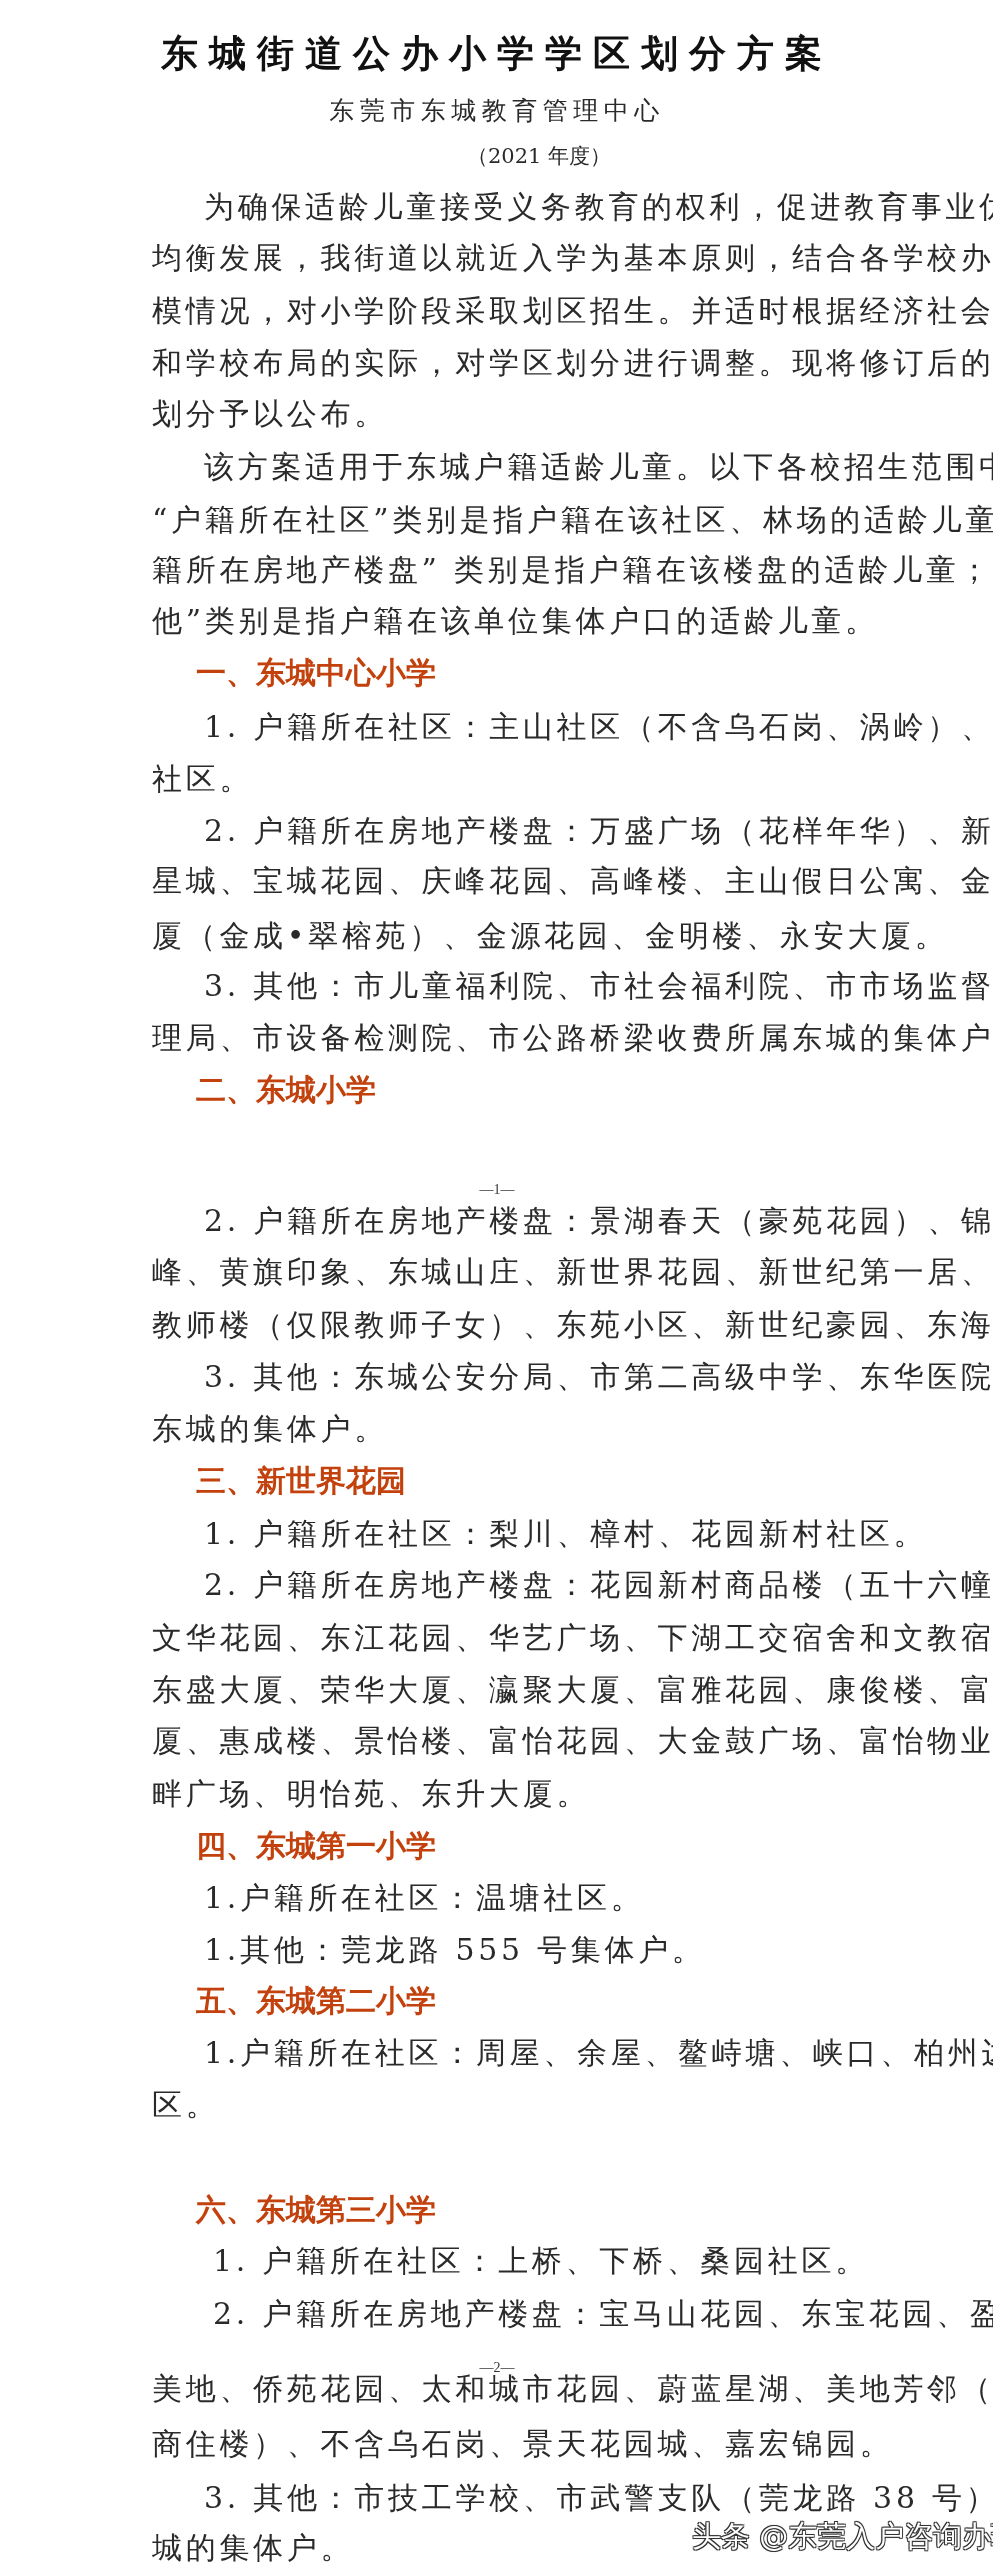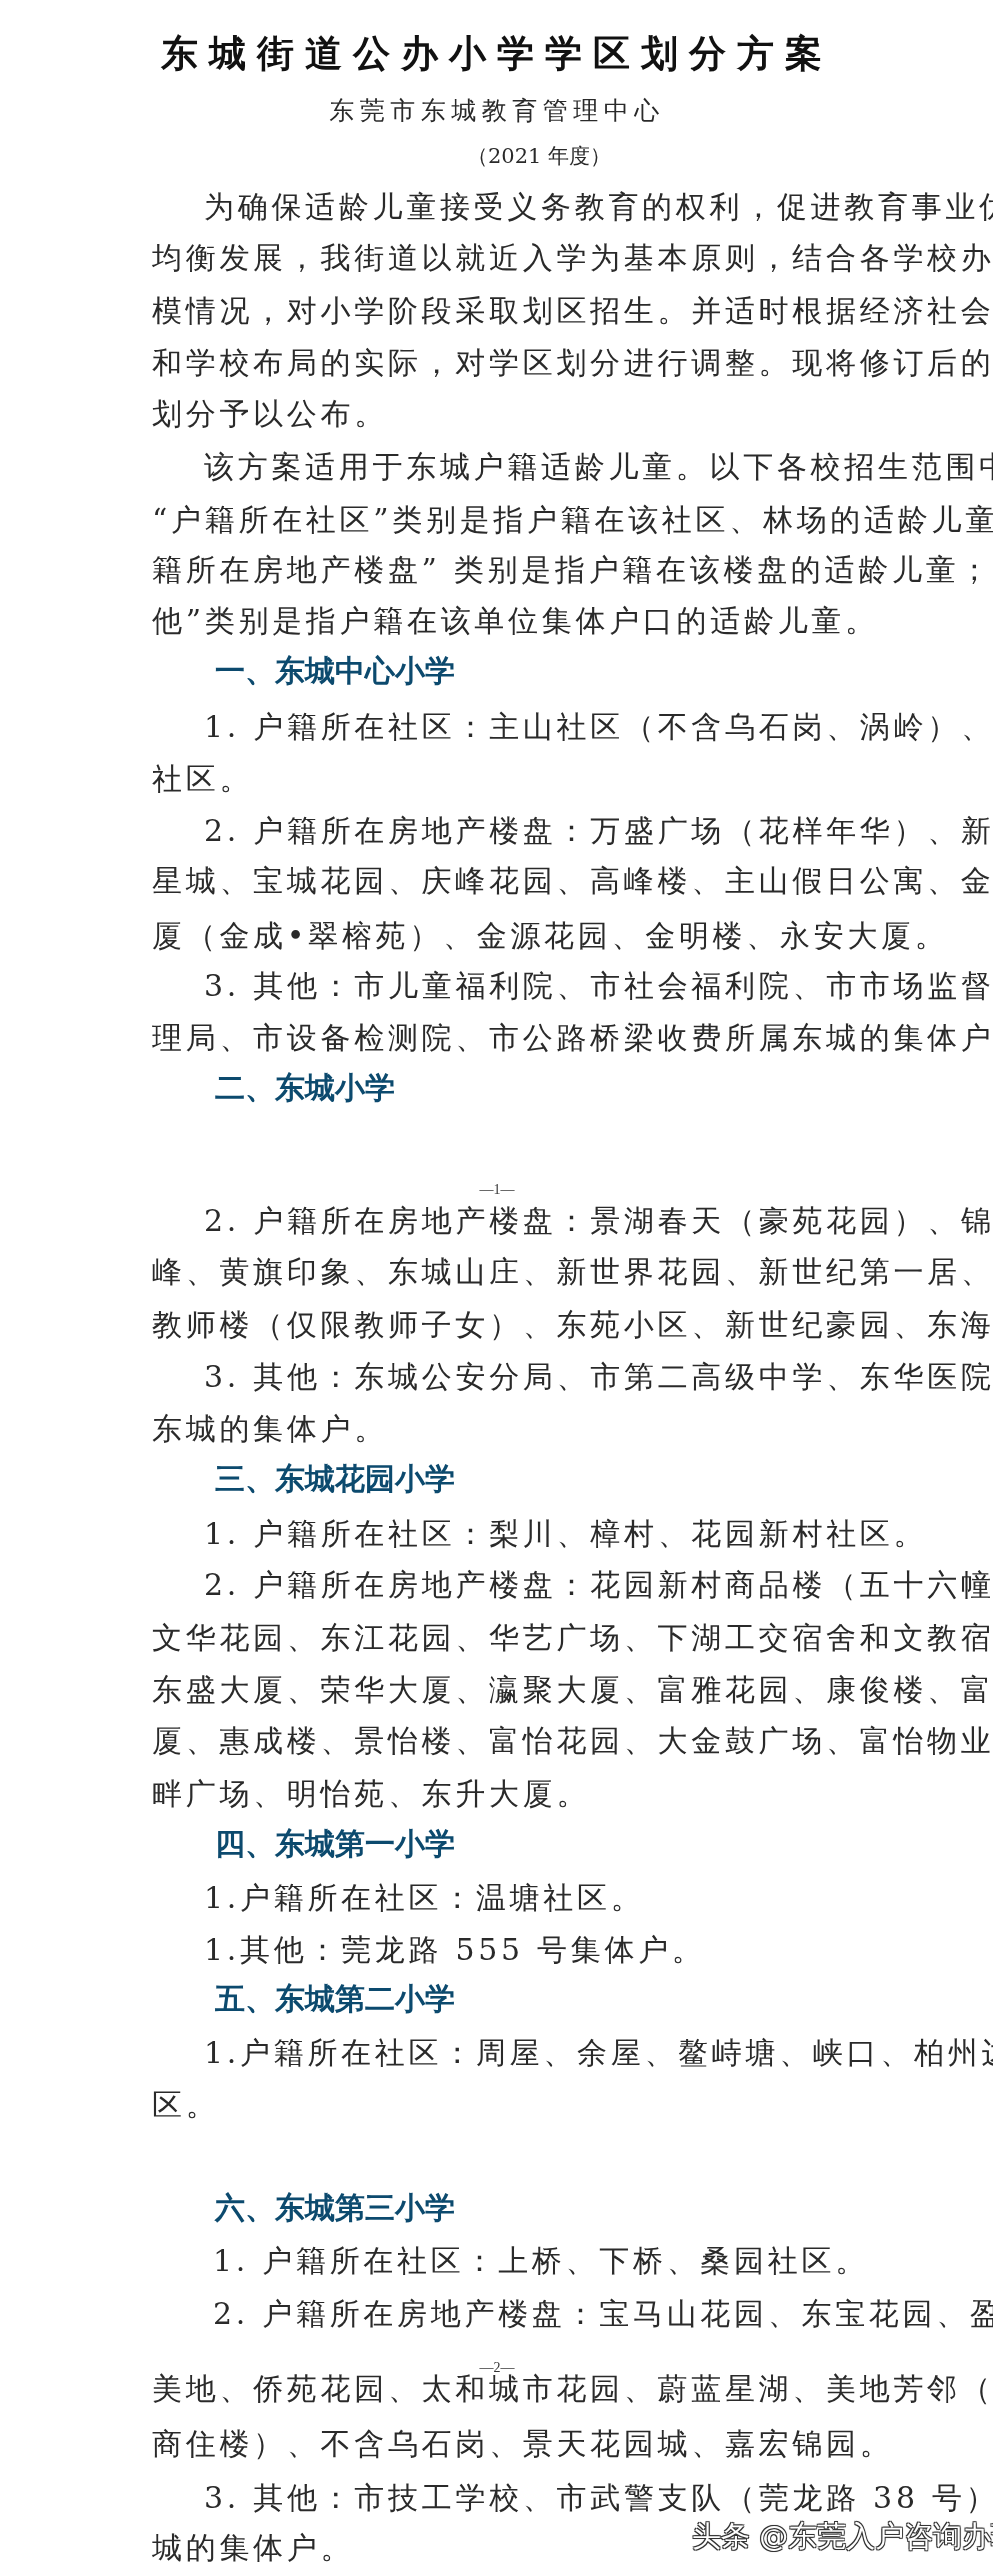--- a/index.html
+++ b/index.html
@@ -6,22 +6,22 @@
   body { width: 994px; height: 2576px; position: relative; overflow: hidden; }
   .page { position: absolute; left: 0; top: 0; width: 994px; height: 2560px; background: #fff; }
   .ln {
     position: absolute; left: 152px; width: 708px; height: 46px; line-height: 46px;
     font-family: "DejaVu Serif", "Liberation Serif", serif;
     font-size: 30px; color: #2a2a2a; white-space: nowrap; letter-spacing: 3.7px;
   }
   .ind { left: 204px; }
   .ind2 { left: 213px; }
   .hd {
-    font-family: Liberation Mono, monospace;
-    font-weight: bold; font-size: 30px; color: #0c4a6e; letter-spacing: 0px; left: 215px;
+    font-family: Liberation Sans, sans-serif;
+    font-weight: bold; font-size: 30px; color: #c2410c; letter-spacing: 0px; left: 196px;
   }
   .title {
     position: absolute; left: 0; width: 994px; top: 26px; height: 55px; line-height: 55px;
     text-align: center; font-family: "DejaVu Sans", "Liberation Sans", sans-serif;
     font-weight: bold; font-size: 37px; letter-spacing: 11px; color: #111;
   }
   .subtitle {
     position: absolute; left: 0; width: 994px; top: 92px; height: 37px; line-height: 37px;
     text-align: center; font-family: Liberation Sans, sans-serif;
     font-size: 25px; letter-spacing: 5.5px; color: #2a2a2a;
@@ -74,21 +74,21 @@
   <div class="ln hd" style="top:1067px">二、东城小学</div>
 
   <div class="pgnum" style="top:1181px">—1—</div>
 
   <div class="ln ind" style="top:1198px">2. 户籍所在房地产楼盘：景湖春天（豪苑花园）、锦绣旗</div>
   <div class="ln" style="top:1249px">峰、黄旗印象、东城山庄、新世界花园、新世纪第一居、东城</div>
   <div class="ln" style="top:1302px">教师楼（仅限教师子女）、东苑小区、新世纪豪园、东海阳光。</div>
   <div class="ln ind" style="top:1354px">3. 其他：东城公安分局、市第二高级中学、东华医院属</div>
   <div class="ln" style="top:1406px">东城的集体户。</div>
 
-  <div class="ln hd" style="top:1458px">三、东城花园小学</div>
+  <div class="ln hd" style="top:1458px">三、新世界花园</div>
   <div class="ln ind" style="top:1511px">1. 户籍所在社区：梨川、樟村、花园新村社区。</div>
   <div class="ln ind" style="top:1562px">2. 户籍所在房地产楼盘：花园新村商品楼（五十六幢）、</div>
   <div class="ln" style="top:1615px">文华花园、东江花园、华艺广场、下湖工交宿舍和文教宿舍、</div>
   <div class="ln" style="top:1667px">东盛大厦、荣华大厦、瀛聚大厦、富雅花园、康俊楼、富华大</div>
   <div class="ln" style="top:1718px">厦、惠成楼、景怡楼、富怡花园、大金鼓广场、富怡物业、河</div>
   <div class="ln" style="top:1771px">畔广场、明怡苑、东升大厦。</div>
 
   <div class="ln hd" style="top:1823px">四、东城第一小学</div>
   <div class="ln ind" style="top:1875px">1.户籍所在社区：温塘社区。</div>
   <div class="ln ind" style="top:1927px">1.其他：莞龙路 555 号集体户。</div>

